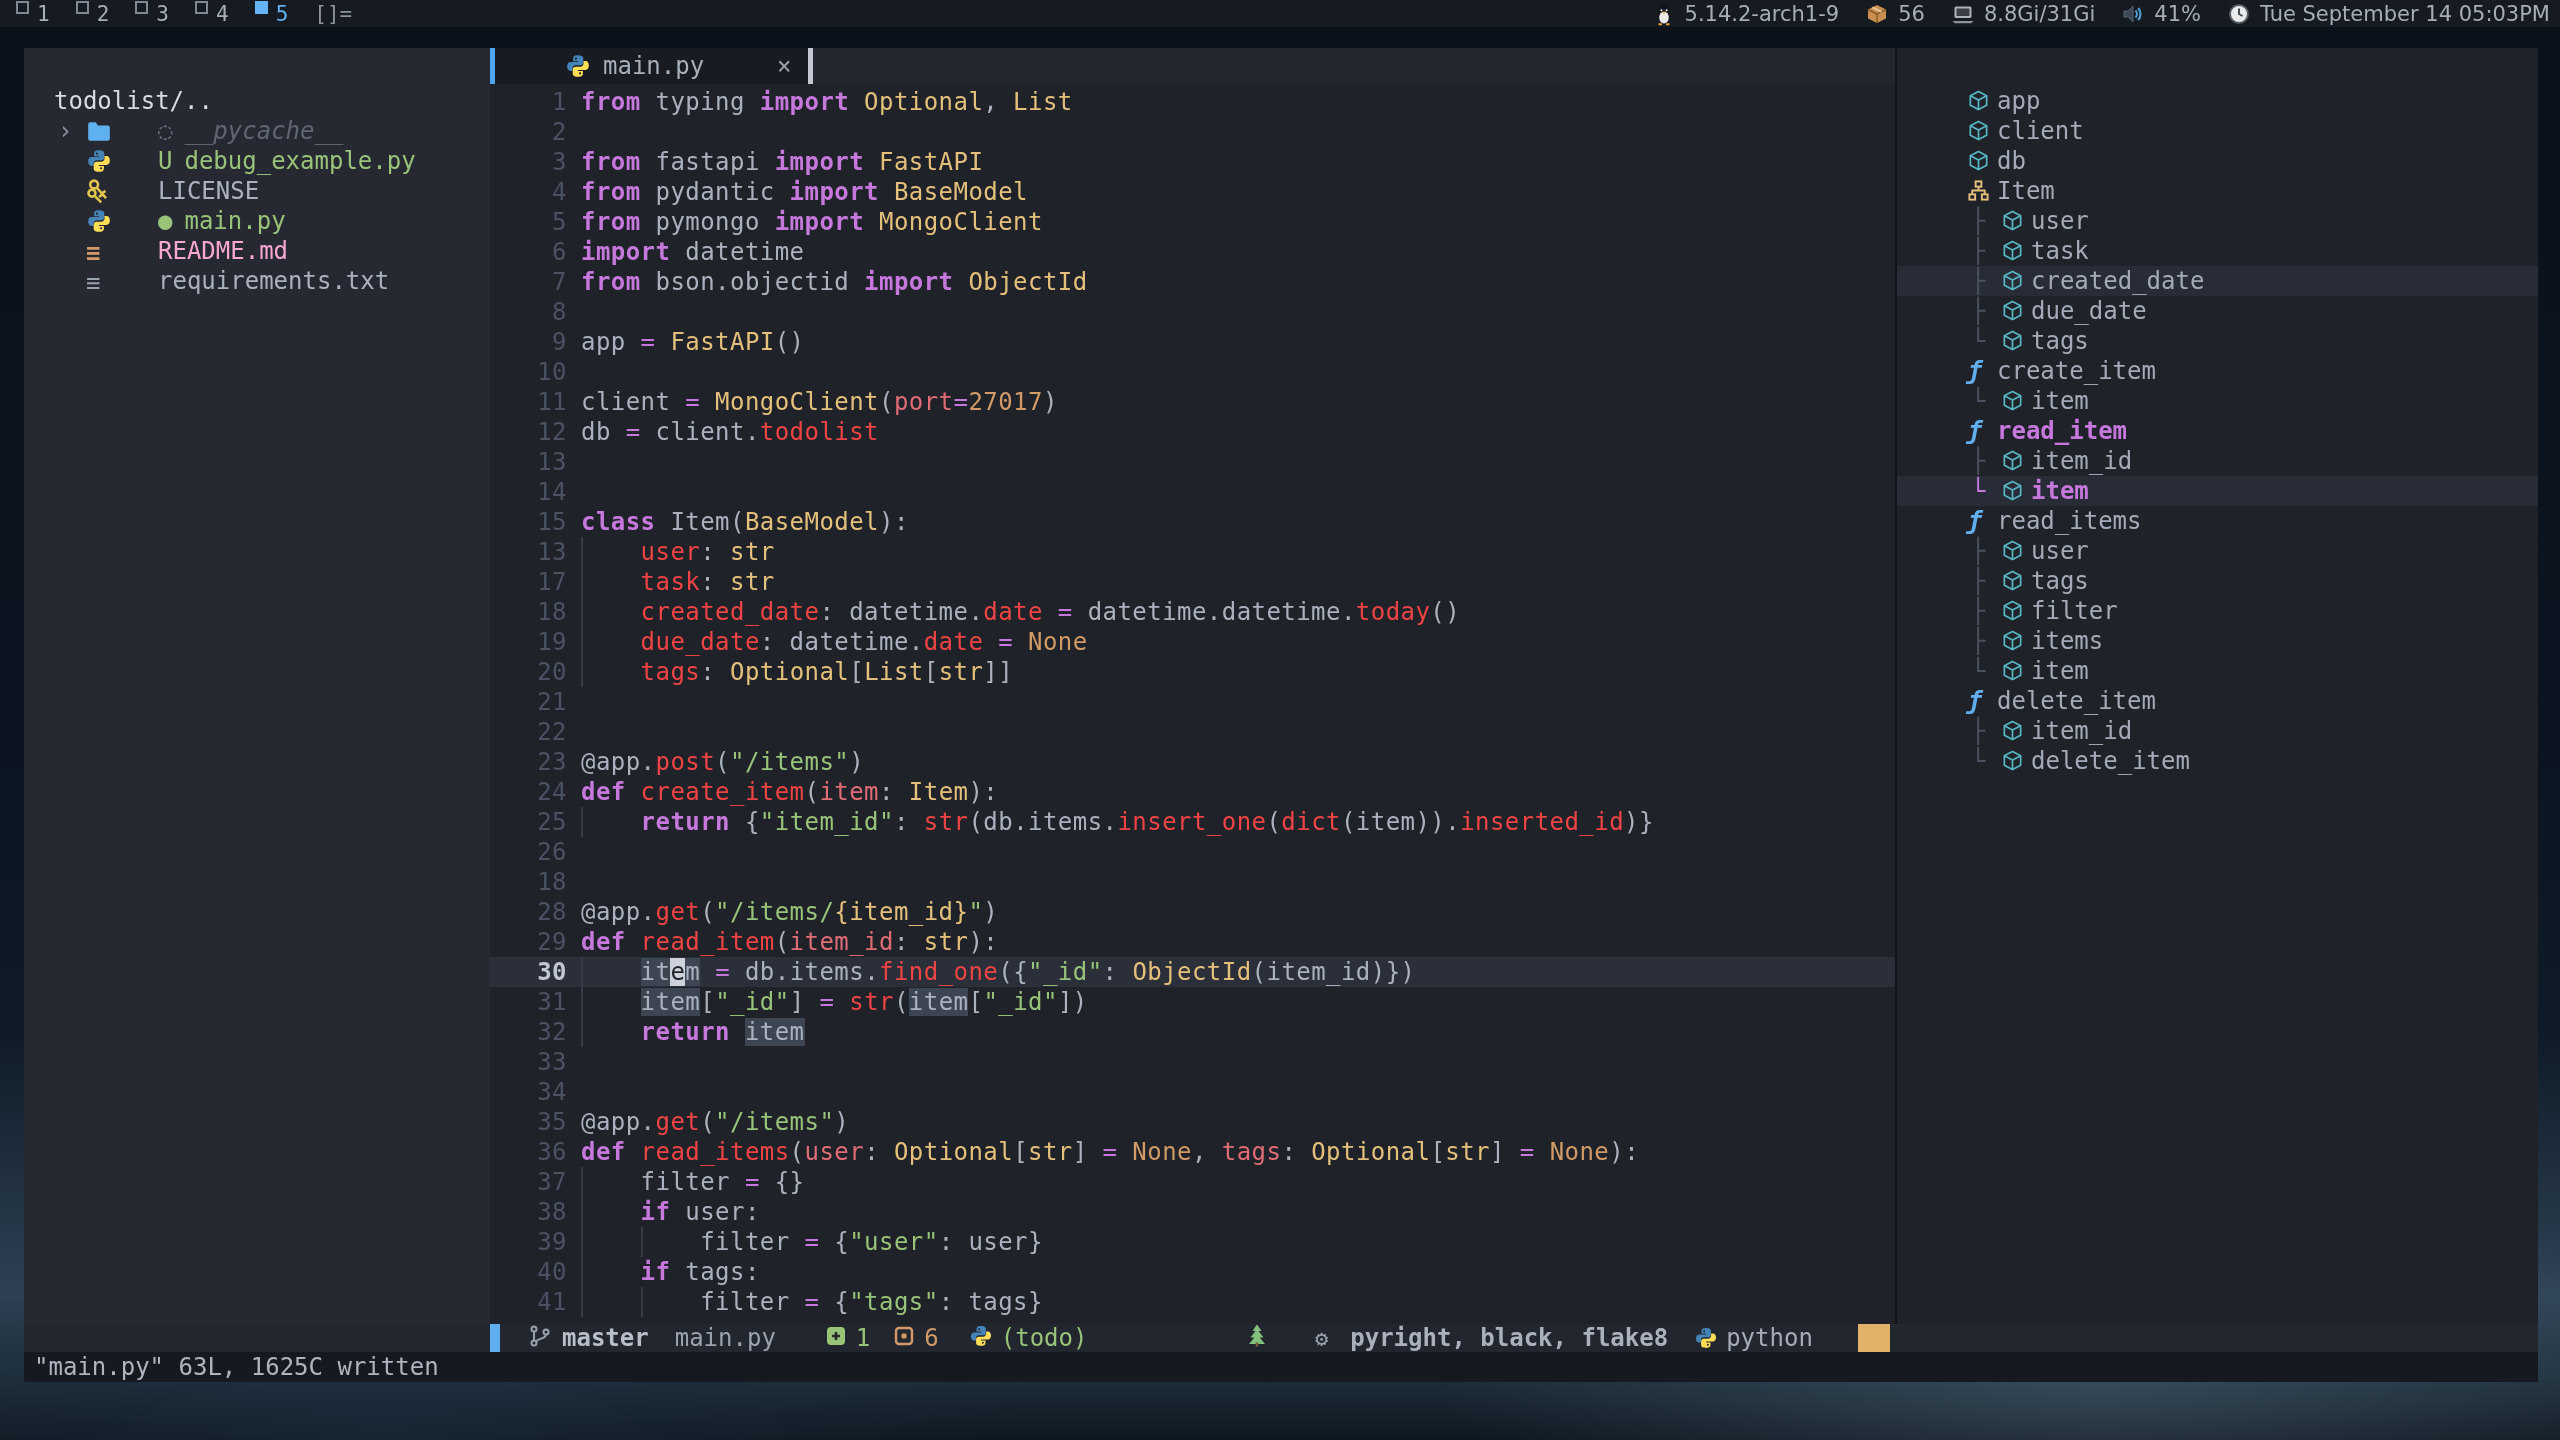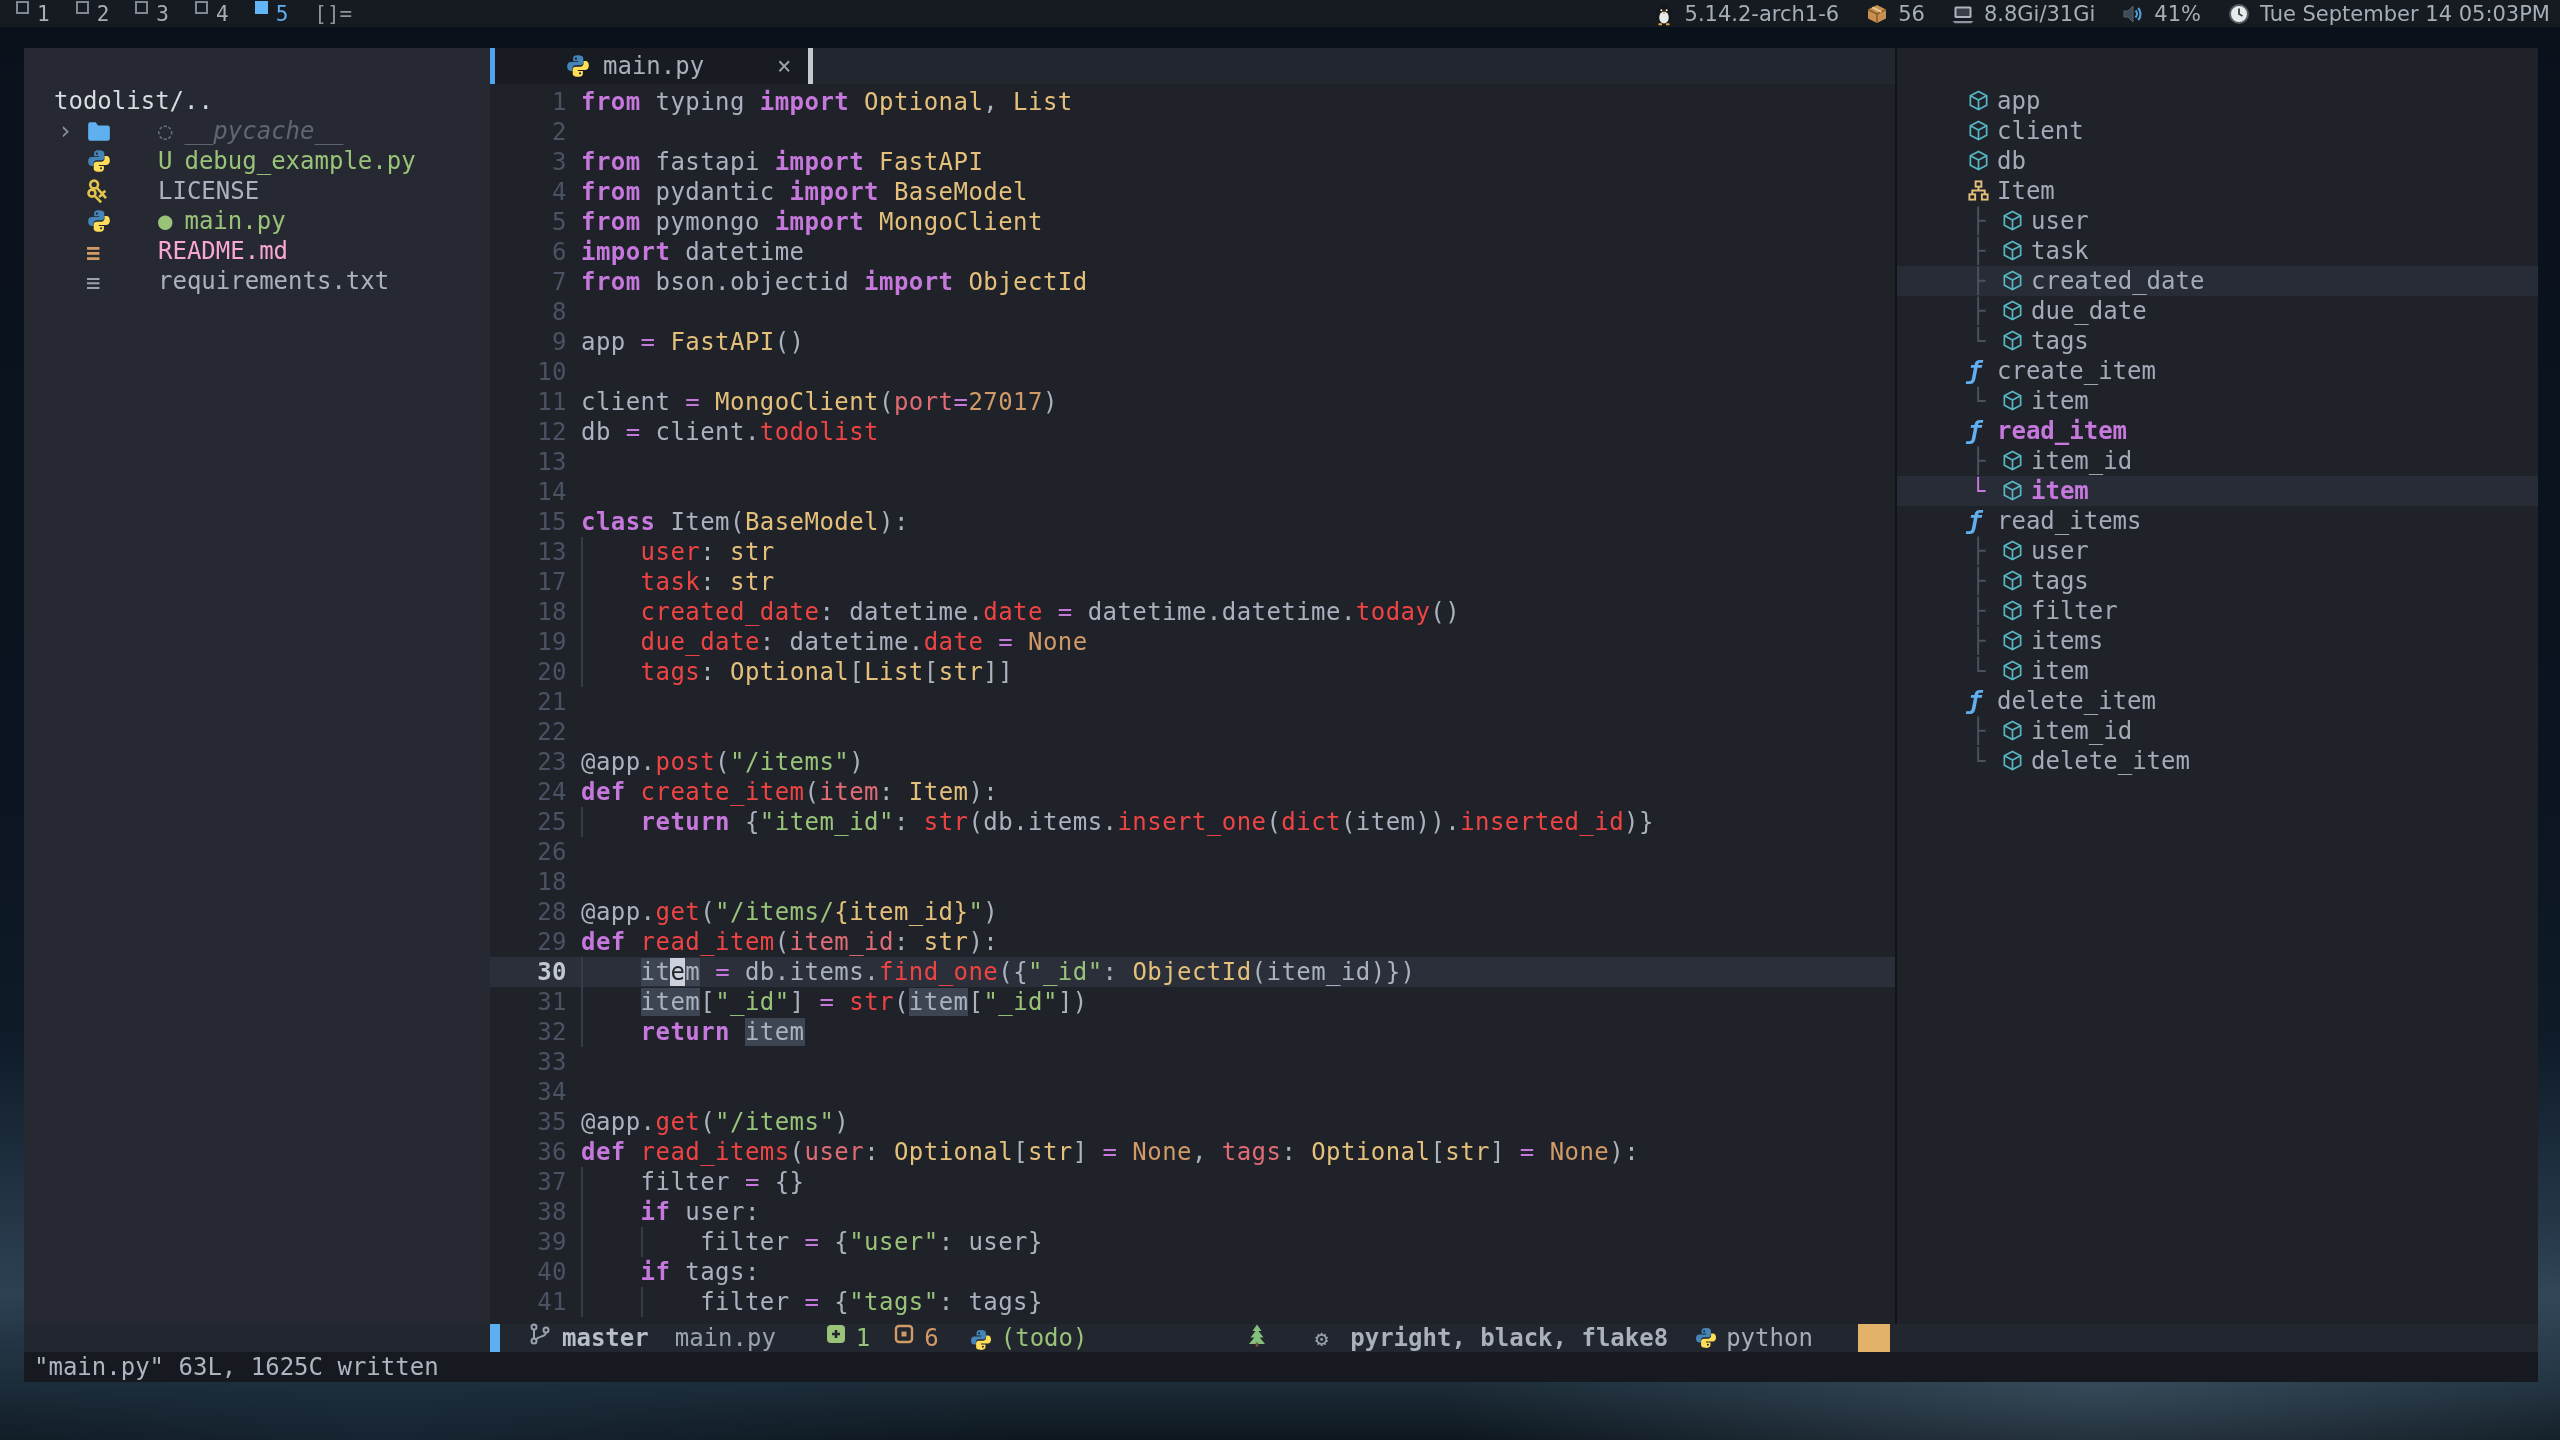--- a/index.html
+++ b/index.html
@@ -75,21 +75,21 @@
   .o-conn{position:absolute;left:74px;color:#4a5260;}
   .o-icon{position:absolute;top:3px;}
   .o-icon svg{width:23px;height:23px;}
   .o-icon.fn{top:0;font-size:25px;font-style:italic;color:#61afef;font-weight:bold;}
   .o-label{position:absolute;}
   .o-row.curr .o-label{color:#c678dd;font-weight:bold;}
   .o-row.curr .o-conn{color:#c678dd;}
   
   .statusline{position:absolute;left:0;top:1276px;width:2514px;height:28px;background:#22262e;}
   .modeblock{position:absolute;left:466px;top:0;width:10px;height:28px;background:#5eaef2;}
-  .sl-left{position:absolute;left:504px;top:0;height:28px;display:flex;align-items:flex-end;font-size:24px;}
+  .sl-left{position:absolute;left:504px;top:0;height:28px;display:flex;align-items:flex-start;font-size:24px;}
   .sl-left svg{width:24px;height:24px;}
   .sl-branch{color:#b8bfc9;font-weight:bold;margin:0 26px 0 10px;}
   .sl-file{color:#9aa2ae;margin-right:48px;}
   .sl-added{color:#98c379;margin:0 22px 0 8px;}
   .sl-chg{color:#d19a66;margin:0 30px 0 8px;}
   .sl-venv{color:#98c379;margin-left:8px;}
   .sl-right{position:absolute;left:1221px;top:0;height:28px;display:flex;align-items:center;font-size:24px;}
   .sl-right svg{width:24px;height:24px;}
   .sl-tools{color:#aab1bc;font-weight:bold;margin:0 26px 0 22px;}
   .sl-gear{margin-left:46px;color:#9aa2ae;font-size:22px;}
@@ -131,21 +131,21 @@
         <span style="display: inline-flex; width: 24px; height: 24px;">
           <svg viewBox="0 0 24 24">
             <ellipse cx="12" cy="12.5" rx="7.5" ry="10" fill="#14161a"></ellipse>
             <ellipse cx="12" cy="15.5" rx="4.8" ry="6" fill="#e9e9ec"></ellipse>
             <circle cx="9.4" cy="8.2" r="1" fill="#fff"></circle>
             <circle cx="14.6" cy="8.2" r="1" fill="#fff"></circle>
             <path d="M10.4 10.2h3.2L12 12.4z" fill="#e8a33d"></path>
             <path d="M6.5 22.3h3.5M14 22.3h3.5" stroke="#e8a33d" stroke-width="2"></path>
           </svg>
         </span>
-        <span>5.14.2-arch1-6</span>
+        <span>5.14.2-arch1-9</span>
       </span>
       <span class="bar-item">
         <span style="display: inline-flex; width: 24px; height: 24px;">
           <svg viewBox="0 0 24 24">
             <path d="M3 7.5 12 3l9 4.5v9L12 21l-9-4.5z" fill="#c98f4e"></path>
             <path d="M3 7.5l9 4.5 9-4.5M12 12v9" stroke="#8a5f2e" stroke-width="1.6" fill="none"></path>
             <path d="M7.4 5.3l9 4.5" stroke="#e8c79a" stroke-width="2" fill="none"></path>
           </svg>
         </span>
         <span>56</span>

